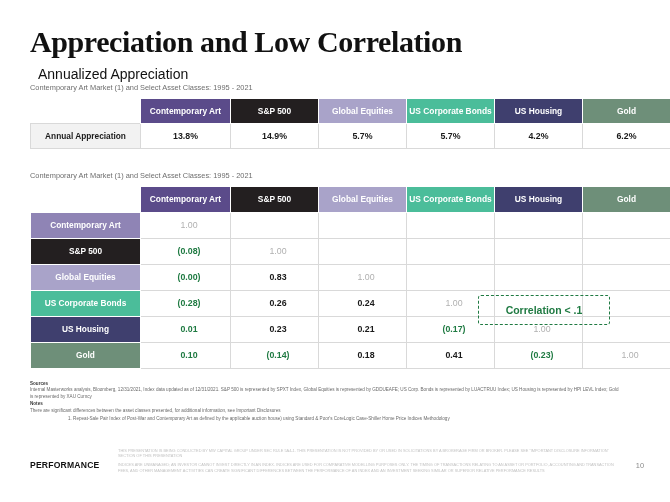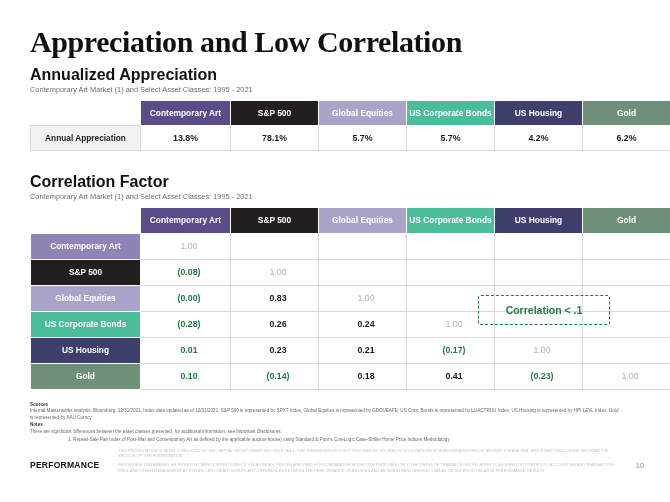--- a/index.html
+++ b/index.html
@@ -32,24 +32,24 @@
   }
   .subtitle {
     font-size: 12.5px;
     color: #3c3c3c;
     line-height: 1.42;
     font-weight: 400;
     margin: 0 0 18px 0;
     max-width: 600px;
   }
   .section-head {
-    font-size: 16px;
-    font-weight: bold;
+    font-size: 14px;
+    font-weight: normal;
     color: #111111;
-    margin: 0 0 1px 0;
+    margin: 0 0 1px 8px;
   }
   .section-sub {
     font-size: 7.4px;
     color: #6d6d6d;
     margin: 0 0 6px 0;
   }
 
   
   table {
     border-collapse: collapse;
@@ -252,32 +252,31 @@
           <th class="hdr" id="t1h2" style="background: rgb(169, 163, 201);">Global Equities</th>
           <th class="hdr" id="t1h3" style="background: rgb(75, 189, 154);">US Corporate Bonds</th>
           <th class="hdr" id="t1h4" style="background: rgb(63, 63, 110);">US Housing</th>
           <th class="hdr" id="t1h5" style="background: rgb(110, 143, 121);">Gold</th>
         </tr>
       </thead>
       <tbody>
         <tr>
           <td class="rowlabel">Annual Appreciation</td>
           <td class="val">13.8%</td>
-          <td class="val">78.1%</td>
+          <td class="val">14.9%</td>
           <td class="val">5.7%</td>
           <td class="val">5.7%</td>
           <td class="val">4.2%</td>
           <td class="val">6.2%</td>
         </tr>
       </tbody>
     </table>
   </div>
 
   <div style="margin-top:22px;">
-    <div class="section-head">Correlation Factor</div>
     <div class="section-sub">
       <span>Contemporary Art Market (1) and Select Asset Classes: 1995 - 2021</span>
     </div>
 
     <table class="t2">
       <colgroup>
         <col style="width:110px">
         <col style="width:90px">
         <col style="width:88px">
         <col style="width:88px">

